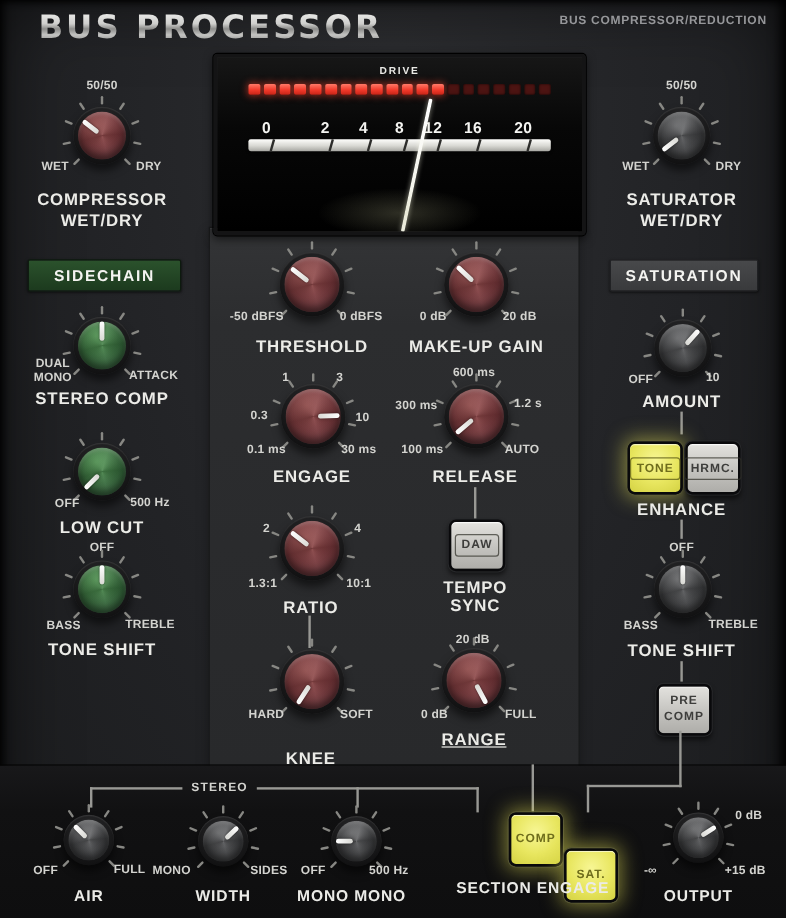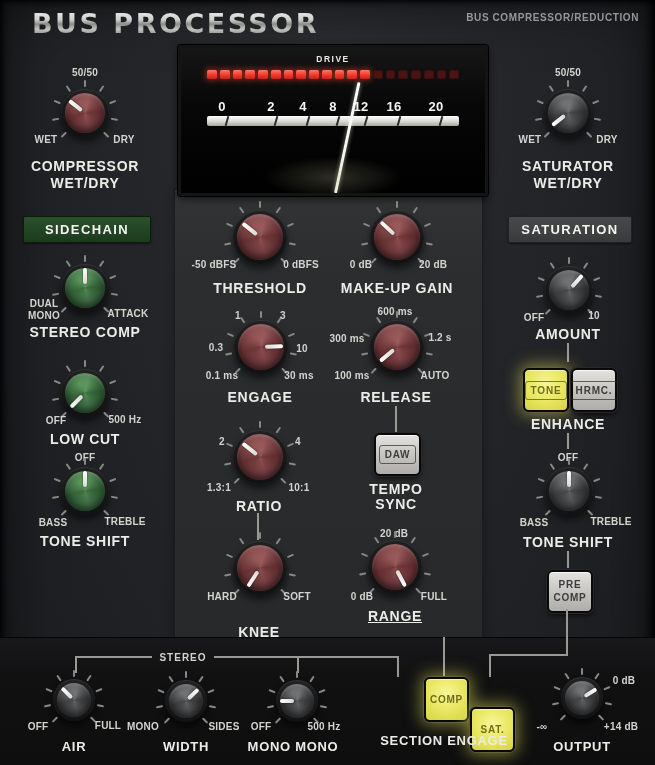--- a/index.html
+++ b/index.html
@@ -490,16 +490,16 @@
       <i class="tick" style="transform: rotate(-67.5deg) translateY(var(--tr));"></i>
       <i class="tick" style="transform: rotate(-33.75deg) translateY(var(--tr));"></i>
       <i class="tick" style="transform: rotate(0deg) translateY(var(--tr));"></i>
       <i class="tick" style="transform: rotate(33.75deg) translateY(var(--tr));"></i>
       <i class="tick" style="transform: rotate(67.5deg) translateY(var(--tr));"></i>
       <i class="tick" style="transform: rotate(101.25deg) translateY(var(--tr));"></i>
       <i class="tick" style="transform: rotate(135deg) translateY(var(--tr));"></i>
       <b class="ptr" style="transform: rotate(58deg);"></b>
     </div>
   <span class="lab s" style="left:542px;top:726px;">-∞</span>
-  <span class="lab s" style="left:621px;top:726px;">+14 dB</span>
+  <span class="lab s" style="left:621px;top:726px;">+15 dB</span>
   <span class="lab nb" style="left:582px;top:746px;">OUTPUT</span>
 
 </div>
 
 </body></html>

